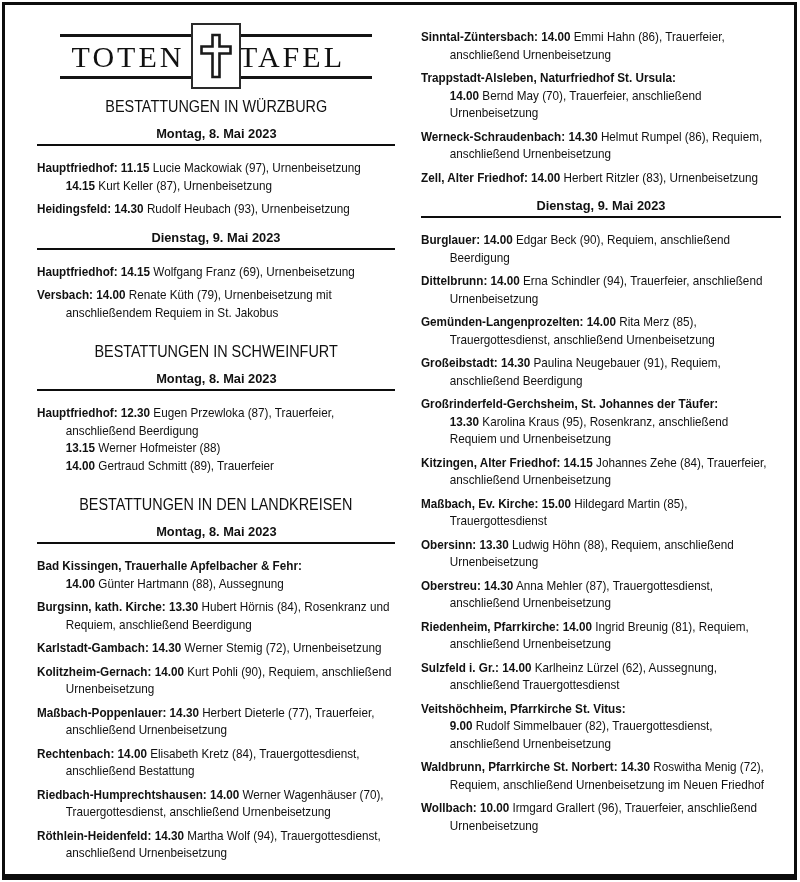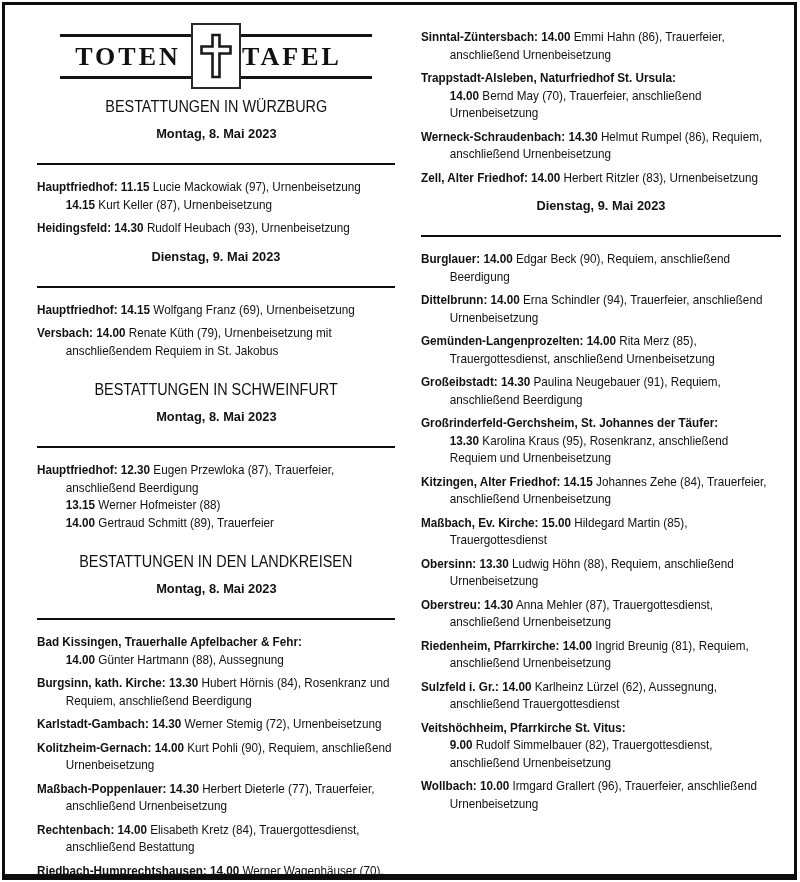--- a/index.html
+++ b/index.html
@@ -16,41 +16,41 @@
   .col-left{left:37px;width:358px;padding-top:24px;}
   .col-right{left:421px;width:360px;padding-top:28px;}
 
   
   .logo{position:relative;width:312px;height:62px;margin:2px auto 8px;}
   .logo .rule{position:absolute;left:0;right:0;height:3px;background:#141414;}
   .logo .rule.top{top:8px;}
   .logo .rule.bottom{bottom:9px;}
   .logo .word{
     position:absolute;top:8px;bottom:9px;display:flex;align-items:center;justify-content:center;
-    font-family:"Liberation Serif",serif;font-weight:bold;font-size:26px;letter-spacing:3px;
+    font-family:"Liberation Serif",serif;font-weight:normal;font-size:30px;letter-spacing:3px;
     background:transparent;
   }
   .logo .word.left{left:4px;width:128px;}
   .logo .word.right{right:16px;width:128px;}
   .cross-box{
     position:absolute;left:50%;transform:translateX(-50%);top:-3px;height:66px;width:50px;
     background:#fff;border:2px solid #2a2a2a;box-sizing:border-box;z-index:2;
     display:flex;align-items:center;justify-content:center;
   }
 
   
   .section-title{
     text-align:center;font-weight:normal;font-size:16px;line-height:21px;
     margin:20px 0 9px;white-space:nowrap;
   }
   .section-title .txt{display:inline-block;transform:scaleX(0.9);transform-origin:50% 50%;}
   .blocks > .section-title:first-child{margin-top:2px;}
   .date-row{
     text-align:center;font-weight:bold;font-size:13.5px;line-height:16px;
-    padding-bottom:21px;border-bottom:2.5px solid #0d0d0d;margin:12px 0 13px;white-space:nowrap;
+    padding-bottom:2px;border-bottom:2.5px solid #0d0d0d;margin:12px 0 13px;white-space:nowrap;
   }
   .section-title + .date-row{margin-top:4px;}
   .date-row .txt{display:inline-block;transform:scaleX(0.95);transform-origin:50% 50%;}
   .entry{margin-bottom:6px;font-size:13px;}
   .line{
     line-height:17.5px;white-space:nowrap;
     transform:scaleX(0.9);transform-origin:0 50%;
   }
   .line.cont{padding-left:32px;}
   .b{font-weight:bold;}
@@ -198,18 +198,22 @@
         <div class="entry">
           <div class="line"><span class="b">Sulzfeld i. Gr.: 14.00</span><span> Karlheinz Lürzel (62), Aussegnung,</span></div>
           <div class="line cont"><span>anschließend Trauergottesdienst</span></div>
         </div>
         <div class="entry">
           <div class="line"><span class="b">Veitshöchheim, Pfarrkirche St. Vitus:</span></div>
           <div class="line cont"><span class="b">9.00</span><span> Rudolf Simmelbauer (82), Trauergottesdienst,</span></div>
           <div class="line cont"><span>anschließend Urnenbeisetzung</span></div>
         </div>
         <div class="entry">
+          <div class="line"><span class="b">Waldbrunn, Pfarrkirche St. Norbert: 14.30</span><span> Roswitha Menig (72),</span></div>
+          <div class="line cont"><span>Requiem, anschließend Urnenbeisetzung im Neuen Friedhof</span></div>
+        </div>
+        <div class="entry">
           <div class="line"><span class="b">Wollbach: 10.00</span><span> Irmgard Grallert (96), Trauerfeier, anschließend</span></div>
           <div class="line cont"><span>Urnenbeisetzung</span></div>
         </div>
       </div>
   </div>
 </div>
 
 </body></html>

